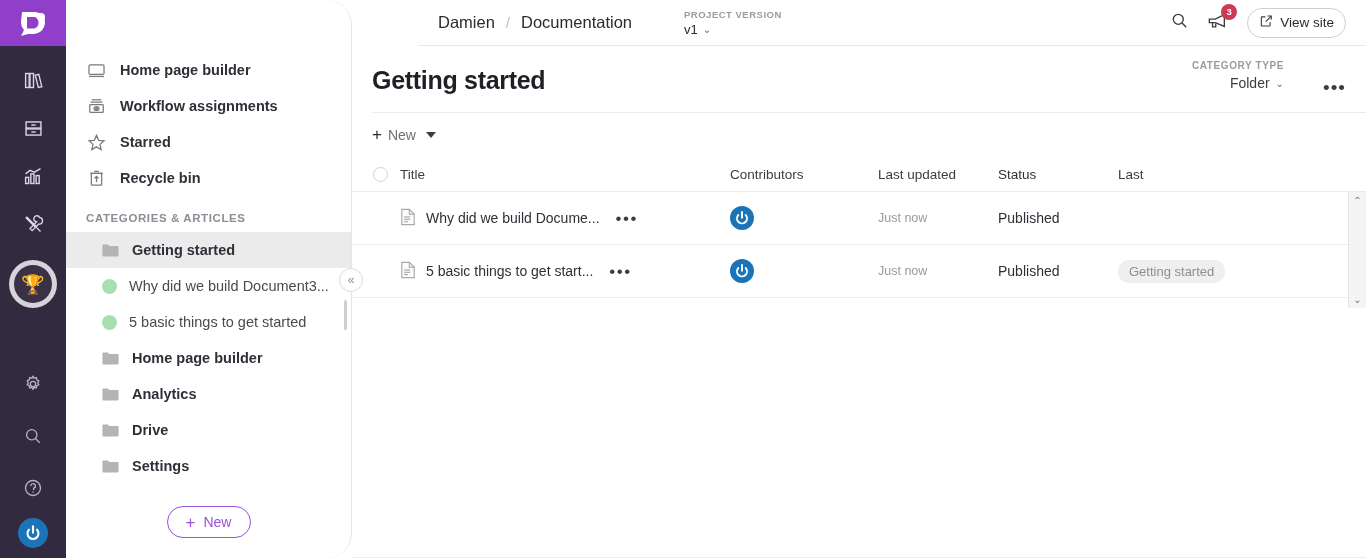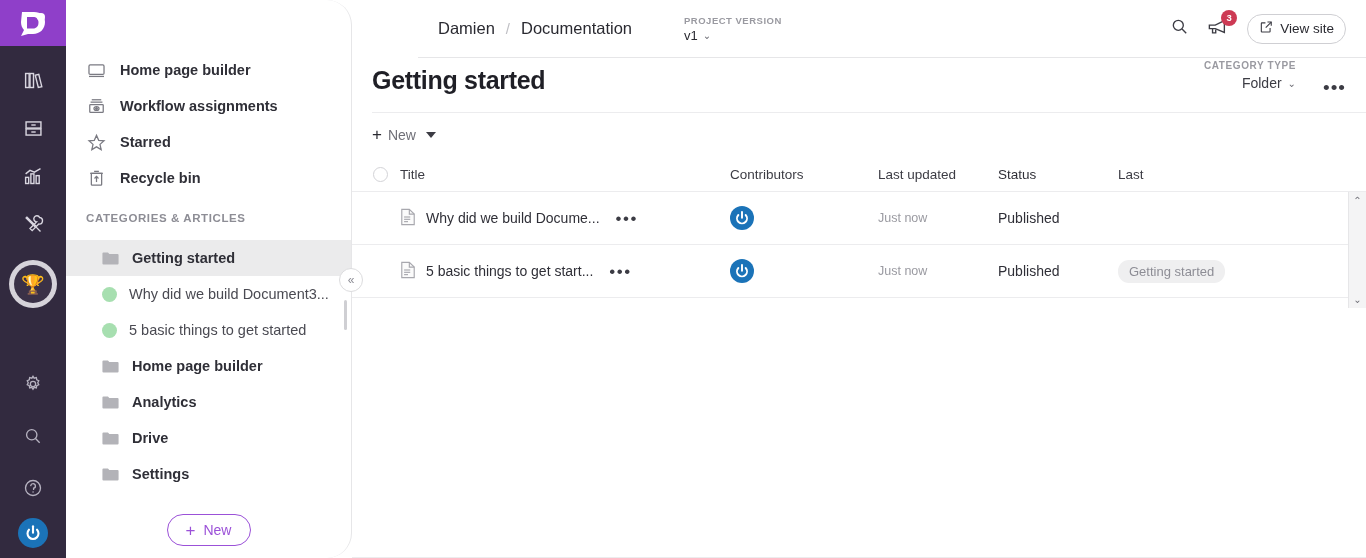--- a/index.html
+++ b/index.html
@@ -66,21 +66,21 @@
     border-radius: 25px;
   }
   .nav-list { padding-top: 6px; }
   .nav-item {
     height: 36px; display: flex; align-items: center;
     padding-left: 20px; gap: 14px;
     font-size: 14.5px; color: #2f2f37; font-weight: bold;
   }
   .nav-ico { width: 20px; display: flex; align-items: center; justify-content: center; color: #7a7a82; }
   .section-label {
-    padding: 16px 0 16px 20px;
+    padding: 16px 0 8px 20px;
     font-size: 11.5px; letter-spacing: .6px; color: #8d8d95; font-weight: bold;
   }
   .tree-item {
     height: 36px; display: flex; align-items: center;
     padding-left: 34px; gap: 12px;
     font-size: 14.5px; color: #2f2f37;
   }
   .tree-item.selected { background: #ebebec; }
   .tree-item.folder { font-weight: bold; }
   .tree-item.article { font-weight: normal; color: #4a4a52; padding-left: 36px; }
@@ -103,21 +103,21 @@
     color: #8d8d95; font-size: 12px; z-index: 5;
   }
   .side-scroll {
     position: absolute; right: 4px; top: 300px;
     width: 3px; height: 30px; background: #cfcfd3; border-radius: 2px;
   }
 
   
   .main { flex: 1; height: 558px; position: relative; background: #fff; }
   .topbar {
-    height: 58px; border-bottom: 1px solid #e6e6e8;
+    height: 46px; border-bottom: 1px solid #e6e6e8;
     display: flex; align-items: center;
     position: absolute; top: 0; left: 66px; right: 0;
     background: #fff; z-index: 4;
   }
   .crumbs { display: flex; align-items: center; gap: 11px; padding-left: 20px; }
   .crumb { font-size: 16.5px; color: #2a2a31; }
   .crumb-sep { color: #bfbfc4; font-size: 15px; }
   .pv { margin-left: 52px; display: flex; flex-direction: column; justify-content: center; gap: 2px; }
   .pv-label { font-size: 9.5px; letter-spacing: .5px; color: #9a9aa1; font-weight: bold; }
   .pv-value { font-size: 13px; color: #2a2a31; display: flex; align-items: center; gap: 5px; }
@@ -136,21 +136,21 @@
     border: 1px solid #cfcfd3; border-radius: 15px;
     height: 30px; padding: 0 11px;
     display: flex; align-items: center; gap: 7px;
     font-size: 13.5px; color: #2a2a31; background: #fff;
   }
 
   .content { position: absolute; top: 46px; left: 0; right: 0; bottom: 0; }
   .page-head { padding: 20px 0 0 20px; position: relative; }
   .page-title { font-size: 25px; font-weight: bold; color: #1f1f26; letter-spacing: -.3px; }
   .page-slug { font-size: 13.5px; color: #a0a0a7; margin-top: 7px; }
-  .cat-type { position: absolute; right: 70px; top: 14px; text-align: right; }
+  .cat-type { position: absolute; right: 82px; top: 14px; text-align: right; }
   .cat-type-label { font-size: 10px; letter-spacing: .6px; color: #9a9aa1; font-weight: bold; }
   .cat-type-value { font-size: 14px; color: #3c3c44; margin-top: 4px; display: flex; align-items: center; justify-content: flex-end; gap: 6px; }
   .dots-menu { position: absolute; right: 20px; top: 32px; color: #3c3c44; font-size: 19px; letter-spacing: 1px; line-height: 1; }
   .head-rule { margin-top: 17px; border-top: 1px solid #ececee; }
 
   .toolbar { padding: 13px 0 0 20px; }
   .new-dd { display: inline-flex; align-items: center; gap: 6px; }
   .new-dd .plus { font-size: 17px; color: #2a2a31; line-height: 1; }
   .new-dd .lbl { font-size: 14px; color: #6f6f77; }
   .new-dd .tri { width: 0; height: 0; border-left: 5px solid transparent; border-right: 5px solid transparent; border-top: 6px solid #3c3c44; margin-left: 4px; }

